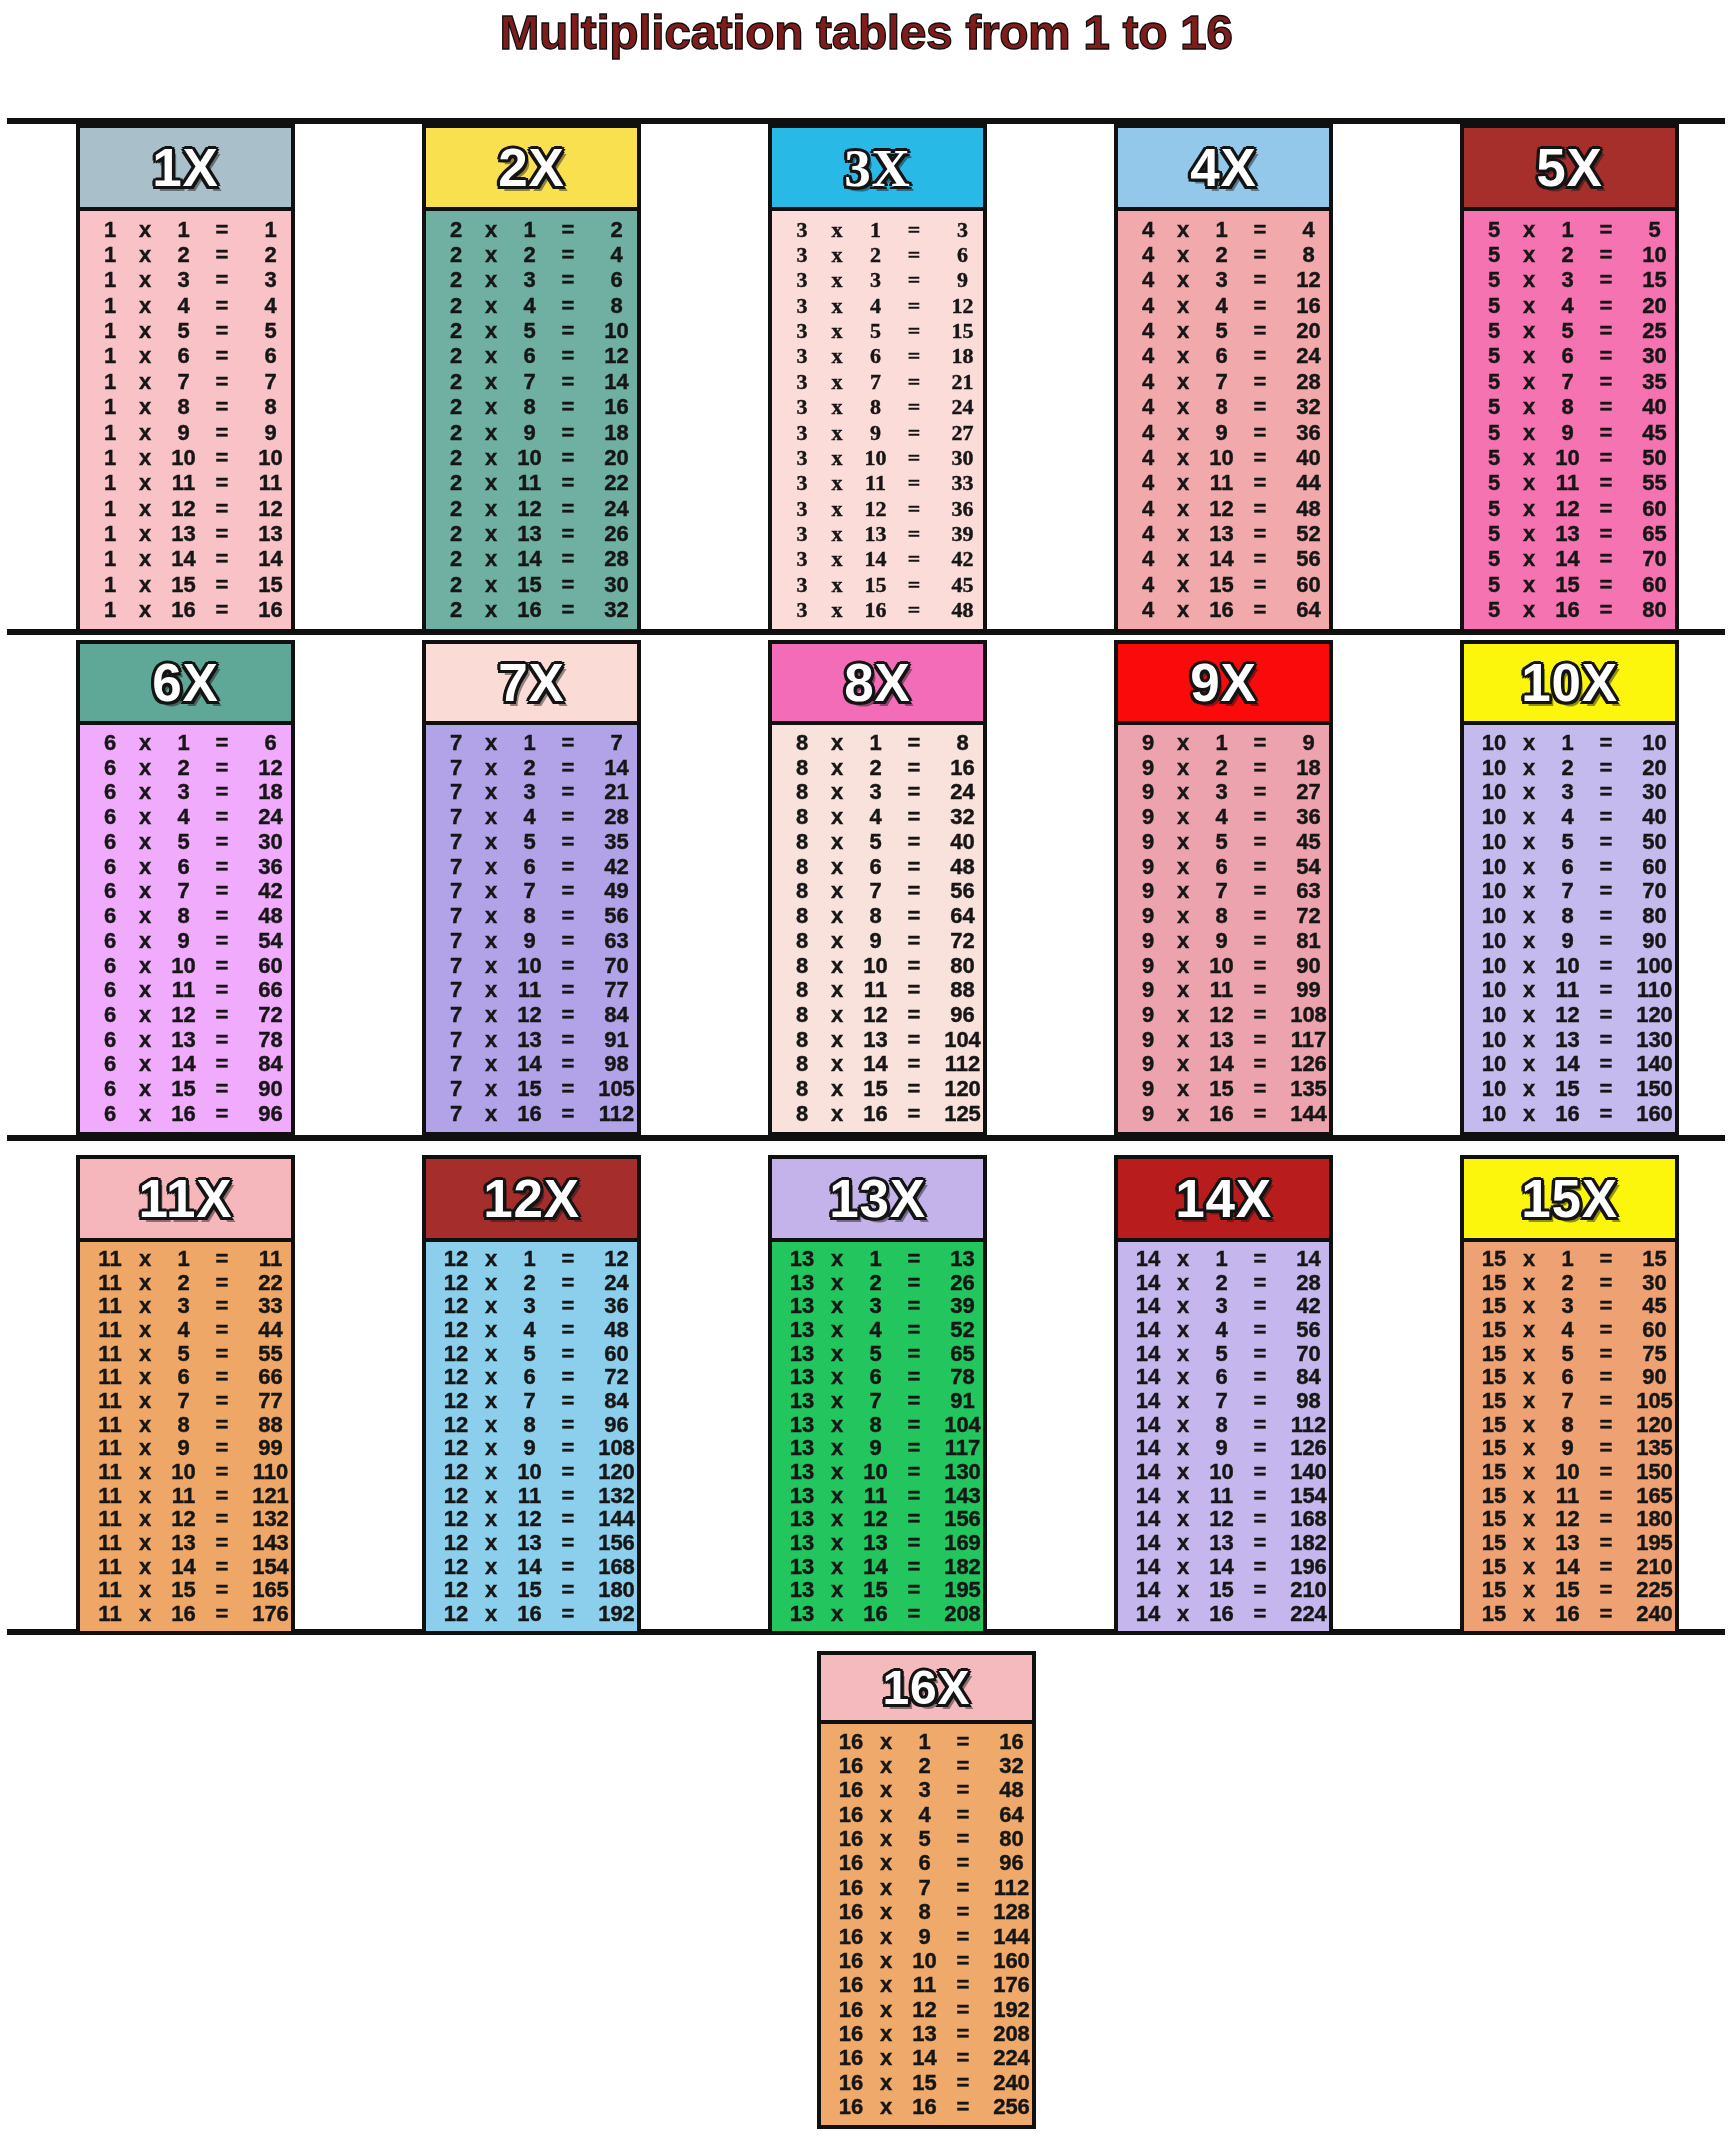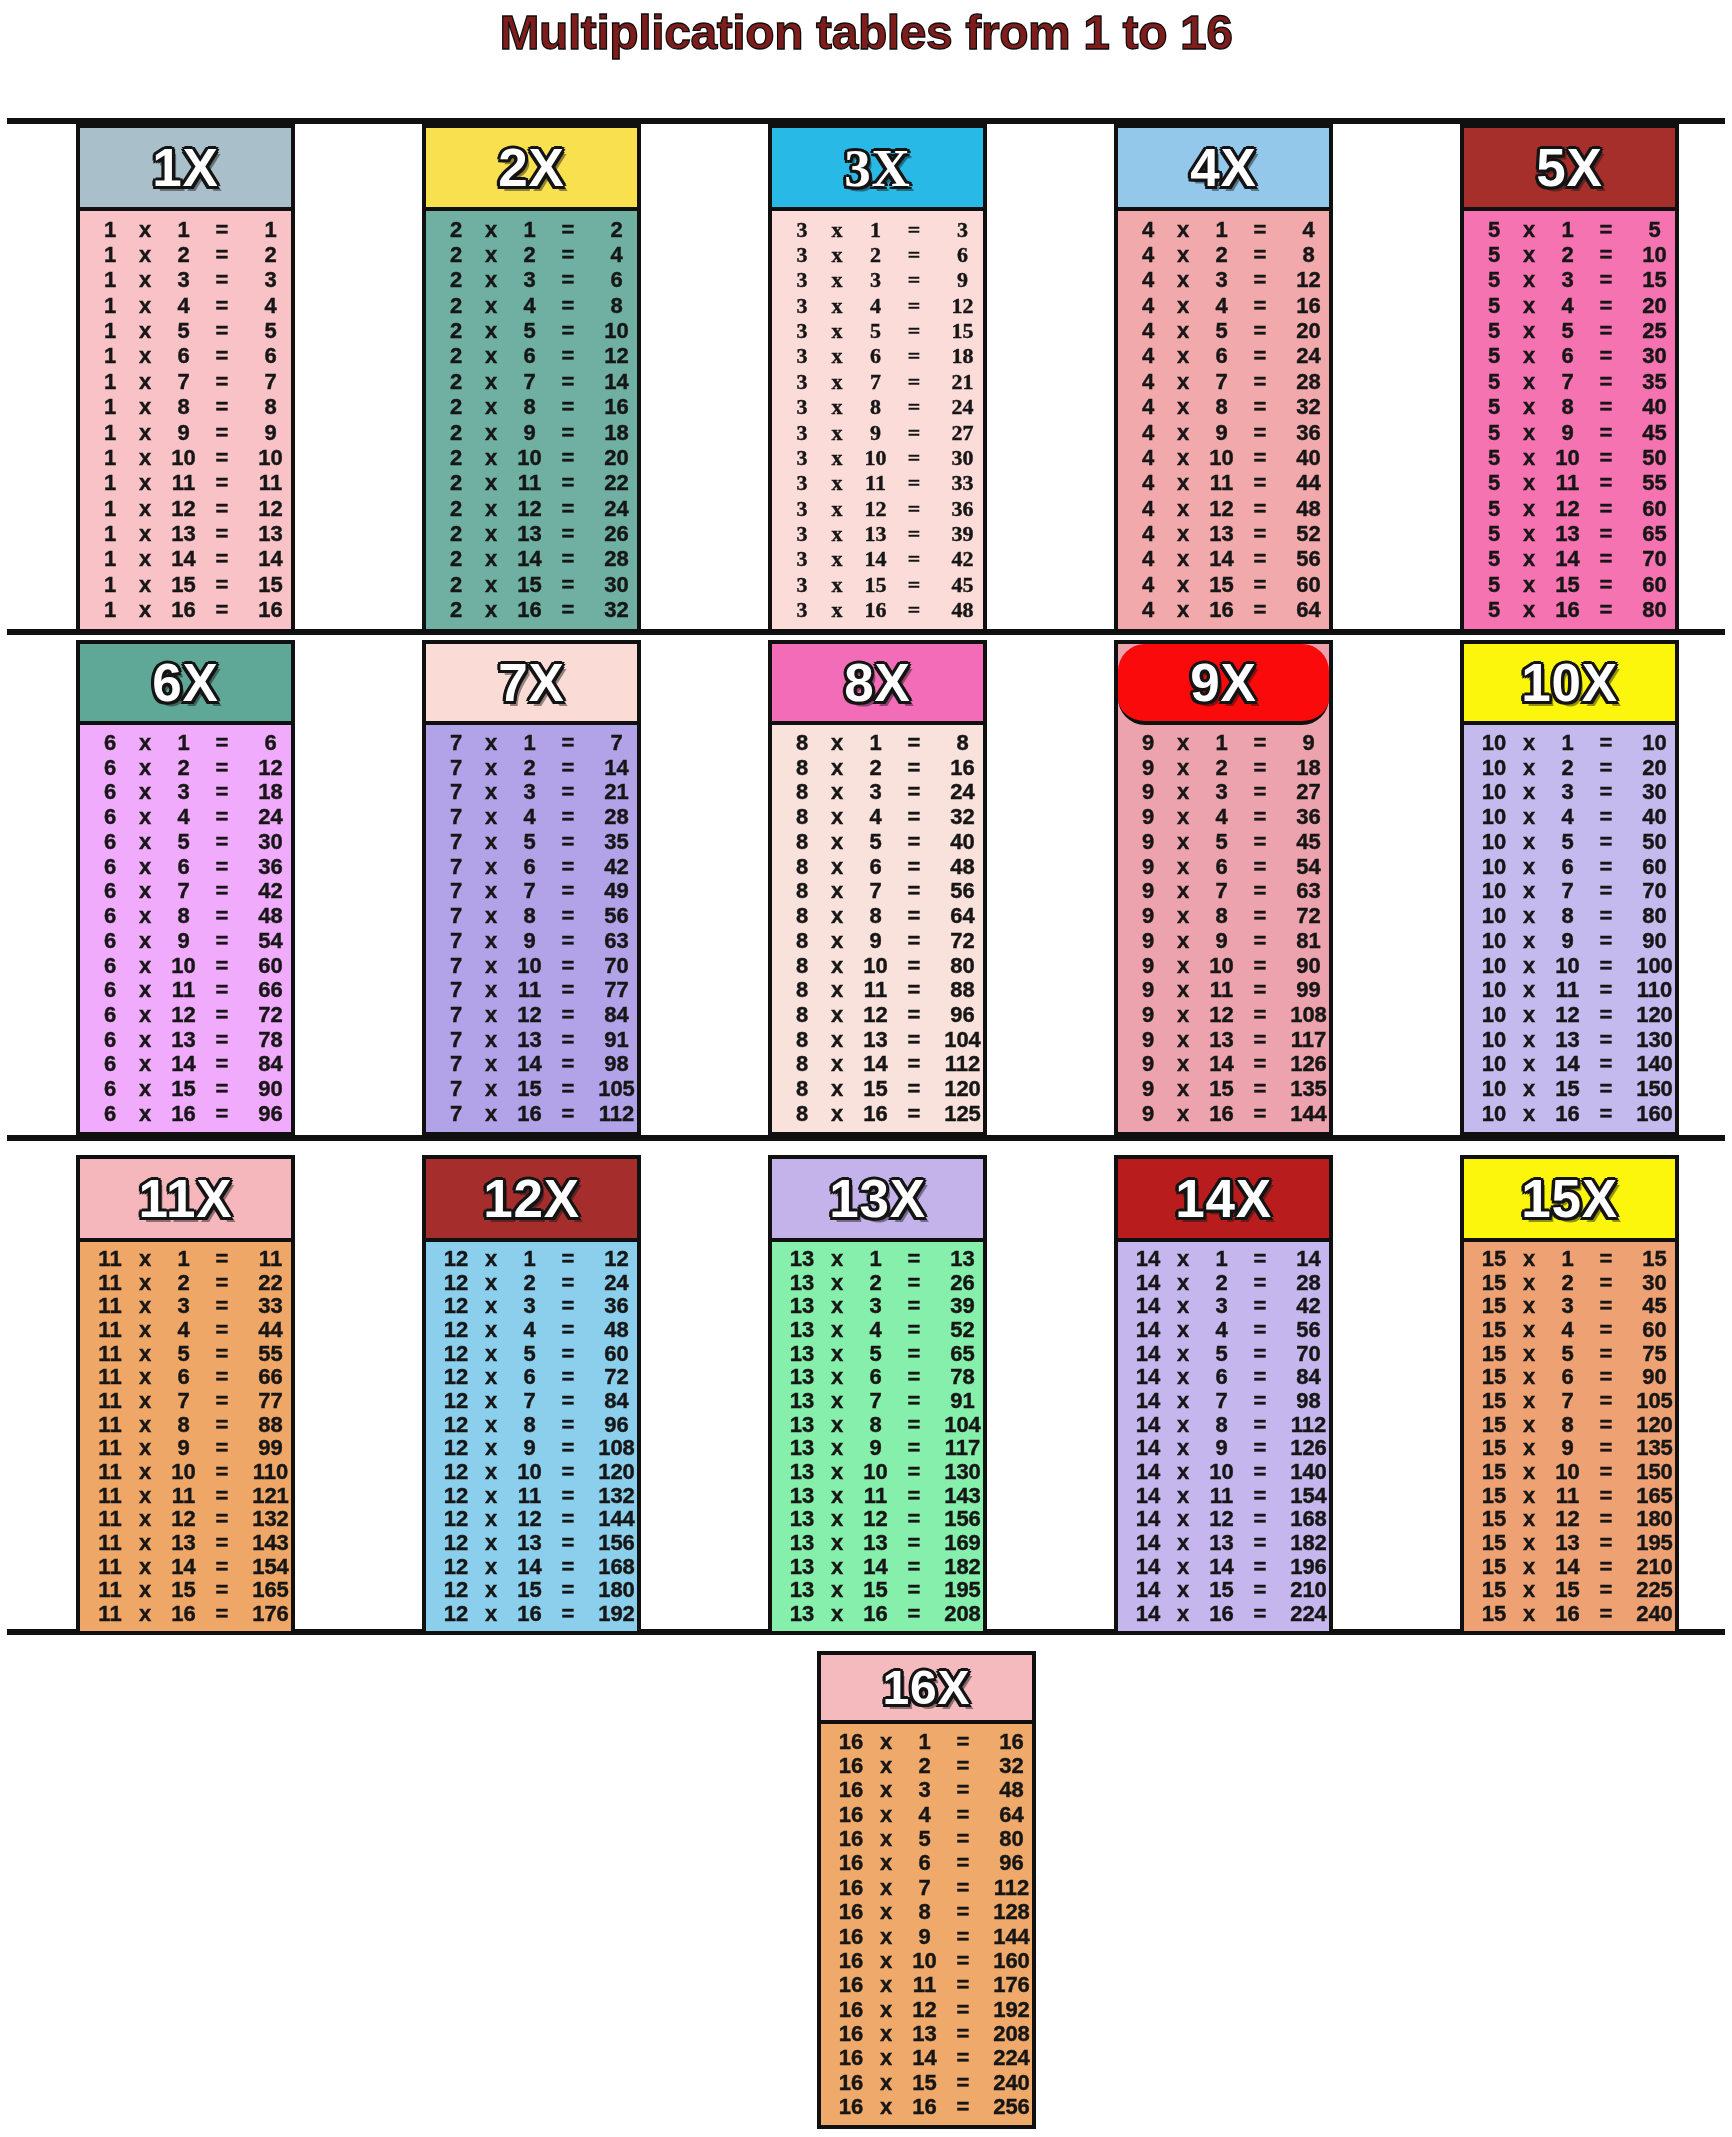--- a/index.html
+++ b/index.html
@@ -1018,21 +1018,21 @@
               <span class="tok">x</span>
               <span class="tok">16</span>
               <span class="tok">=</span>
               <span class="tok">125</span>
             </div>
           </div>
         </div>
       </div>
       <div class="slot">
         <div class="card" style="background: rgb(236, 163, 173);">
-          <div class="card-header h-row2" style="background: rgb(250, 10, 10); border-radius: 27px;">9X</div>
+          <div class="card-header h-row2" style="background: rgb(250, 10, 10);">9X</div>
           <div class="card-body">
             <div class="fact-row">
               <span class="tok">9</span>
               <span class="tok">x</span>
               <span class="tok">1</span>
               <span class="tok">=</span>
               <span class="tok">9</span>
             </div>
             <div class="fact-row">
               <span class="tok">9</span>
@@ -1495,21 +1495,21 @@
               <span class="tok">12</span>
               <span class="tok">x</span>
               <span class="tok">16</span>
               <span class="tok">=</span>
               <span class="tok">192</span>
             </div>
           </div>
         </div>
       </div>
       <div class="slot">
-        <div class="card" style="background: #86efac;">
+        <div class="card" style="background: #22c55e;">
           <div class="card-header h-row3" style="background: rgb(196, 178, 235);">13X</div>
           <div class="card-body">
             <div class="fact-row">
               <span class="tok">13</span>
               <span class="tok">x</span>
               <span class="tok">1</span>
               <span class="tok">=</span>
               <span class="tok">13</span>
             </div>
             <div class="fact-row">

